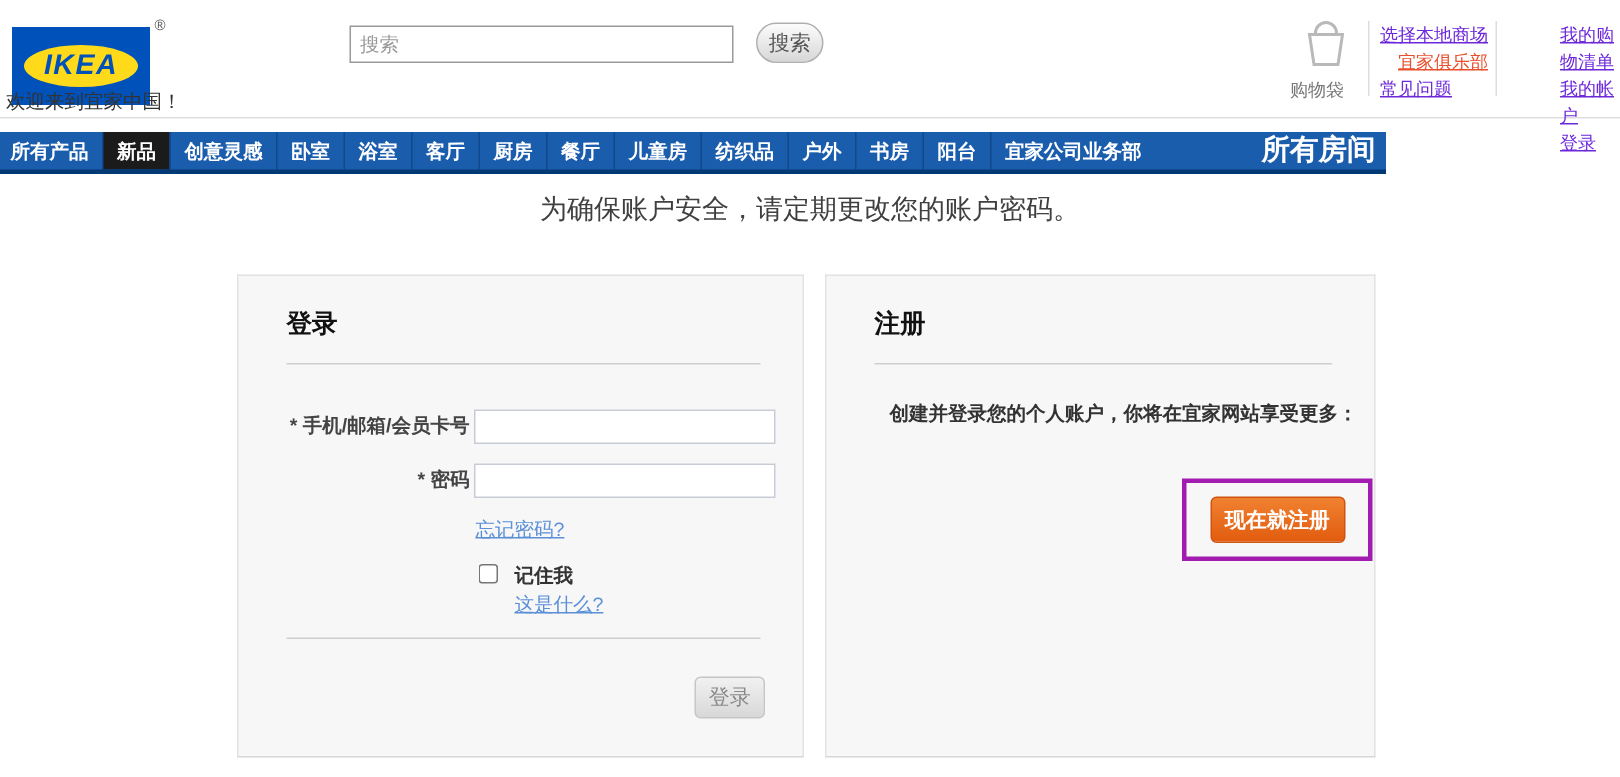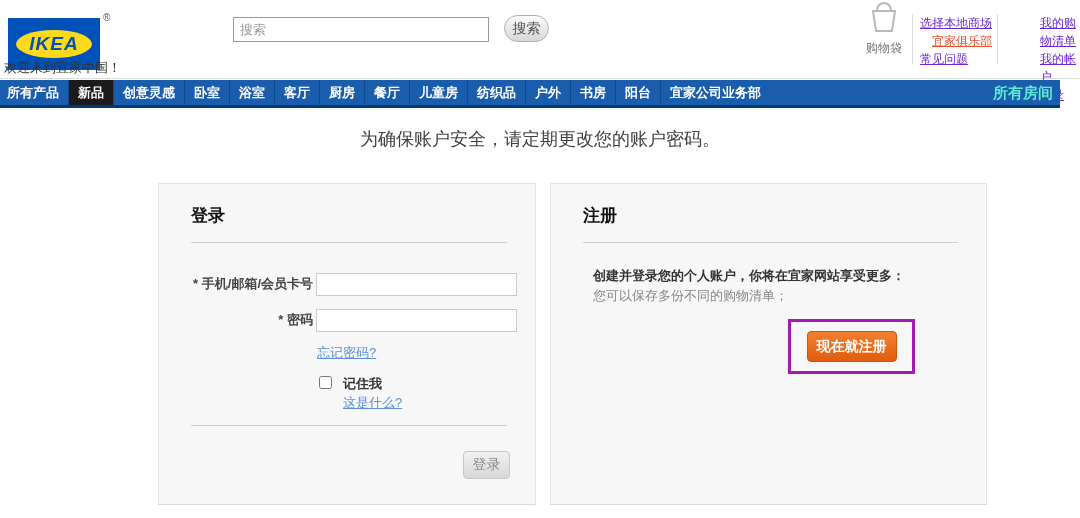--- a/index.html
+++ b/index.html
@@ -19,50 +19,50 @@
   .logo-reg { position:absolute; left:95px; top:-4px; font-size:10px; color:#555; }
   .welcome { position:absolute; left:4px; top:59px; font-size:13px; color:#333; }
 
   .search-input { position:absolute; left:233px; top:17px; width:256px; height:25px;
     border:1px solid #9a9a9a; padding:0 6px; font-size:13px; color:#333; outline:none; }
   .search-input::placeholder { color:#999; }
   .search-btn { position:absolute; left:504px; top:15px; width:45px; height:27px;
     border:1px solid #b0b0b0; border-radius:14px; background:linear-gradient(#fcfcfc,#d7d7d7);
     font-size:14px; color:#555; cursor:pointer; }
 
-  .bag { position:absolute; left:860px; top:0; width:48px; text-align:center; }
+  .bag { position:absolute; left:860px; top:12px; width:48px; text-align:left; }
   .bag svg { display:block; margin:0 auto; }
   .bag-label { font-size:12px; color:#777; margin-top:4px; }
   .vdiv { position:absolute; top:14px; width:1px; height:50px; background:#ddd; }
   .vdiv1 { left:912px; } .vdiv2 { left:997px; }
   .linkcol { position:absolute; top:14px; font-size:12px; line-height:18px; }
   .linkcol1 { left:920px; } .linkcol2 { left:1040px; }
   .linkcol a { display:block; color:#6d28d9; text-decoration:underline; cursor:pointer; }
   .linkcol a.red { color:#e8502d;text-align:right; }
 
   
-  .nav { position:absolute; left:0; top:80px; width:1060px; height:28px; background:#1a5dad; }
+  .nav { position:absolute; left:0; top:88px; width:924px; height:28px; background:#1a5dad; }
   .nav-inner { display:flex; height:25px; }
   .nav-item { color:#fff; font-size:13px; font-weight:bold; line-height:25px; padding:0 9px;
     border-left:1px solid #10498c; cursor:pointer; white-space:nowrap; }
   .nav-item:first-child { border-left:none; padding-left:7px; }
   .nav-item.active { background:#1b1b1b; }
-  .nav-right { position:absolute; right:7px; top:0; color:#5eead4; font-size:15px; font-weight:bold;
+  .nav-right { position:absolute; right:7px; top:0; color:#ffffff; font-size:19px; font-weight:bold;
     line-height:25px; cursor:pointer; }
   .nav-strip { position:absolute; left:0; bottom:0; width:100%; height:3px; background:#003a75; }
 
   
   .notice { position:absolute; left:0; top:127px; width:1080px; text-align:center;
     font-size:18px; color:#404040; }
 
   
   .card { position:absolute; top:183px; height:322px; background:#f7f7f8;
     border:1px solid #e3e3e3; border-bottom-color:#d8d8d8; }
   .card-login { left:158px; width:378px; }
-  .card-register { left:550px; width:437px; }
+  .card-register { left:550px; width:367px; }
   .card-title { position:absolute; left:32px; top:20px; font-size:17px; font-weight:bold; color:#111; }
   .card-hr { position:absolute; left:32px; right:28px; top:58px; height:1px; background:#cfcfcf; }
 
   .form-row { position:absolute; left:0; width:100%; }
   .form-label { position:absolute; width:142px; text-align:right; font-size:13px; font-weight:bold;
     color:#444; line-height:17px; }
   .form-input { position:absolute; left:157px; width:201px; height:23px; border:1px solid #c7ccd4;
     background:#fff; padding:0 5px; font-size:13px; outline:none; }
   .row1 .form-label { left:12px; top:91px; }
   .row1 .form-input { top:89px; }
@@ -171,19 +171,18 @@
     <a class="whatis">这是什么?</a>
 
     <div class="card-hr2"></div>
     <button class="login-btn">登录</button>
   </div>
 
   <div class="card card-register">
     <div class="card-title">注册</div>
     <div class="card-hr"></div>
     <div class="reg-headline">创建并登录您的个人账户，你将在宜家网站享受更多：</div>
-    <div class="reg-subtext">您可以保存多份不同的购物清单；</div>
     <div class="red-box">
       <button class="register-btn">现在就注册</button>
     </div>
   </div>
 
 </div>
 
 </body></html>

